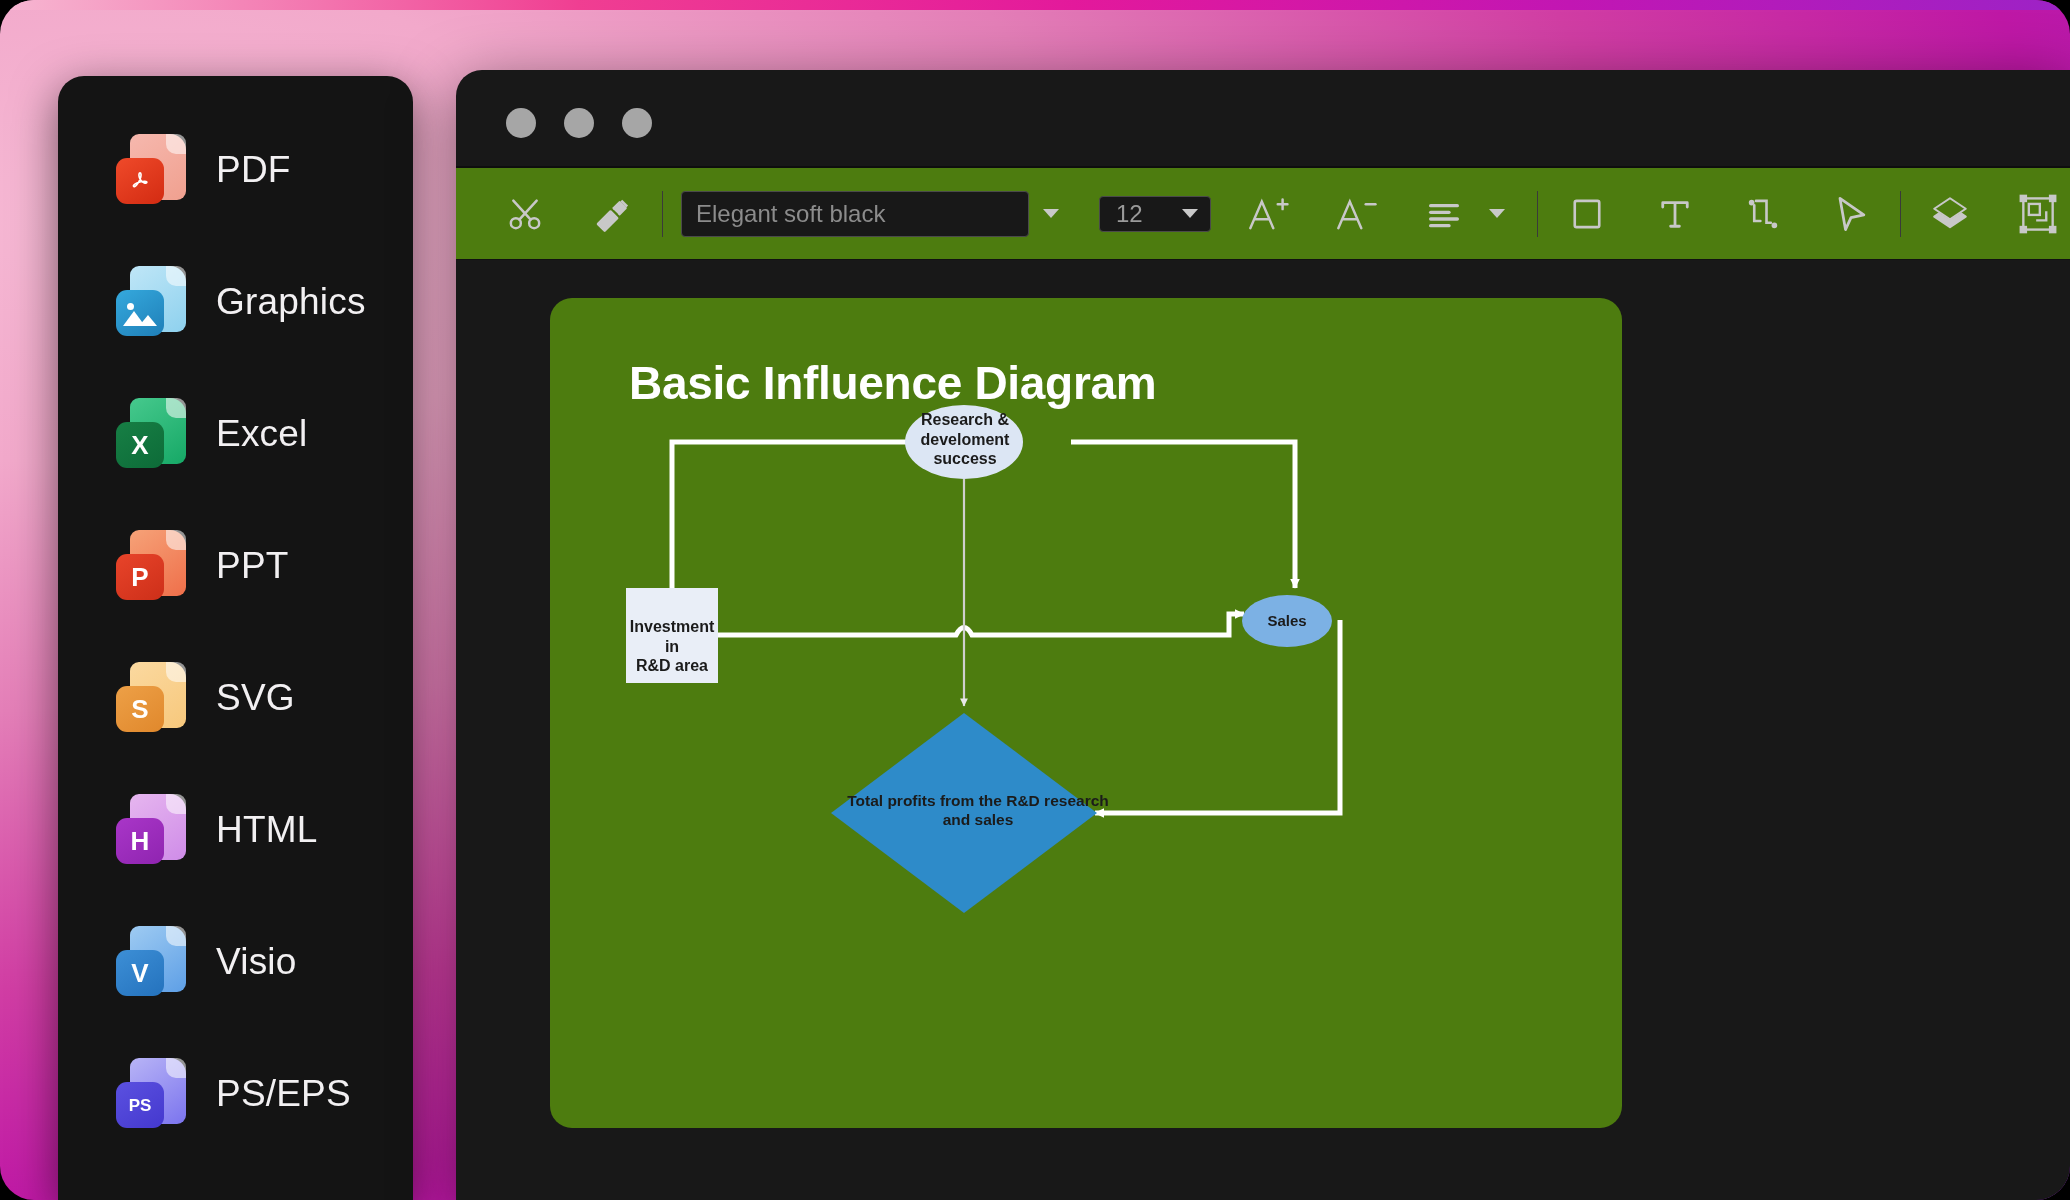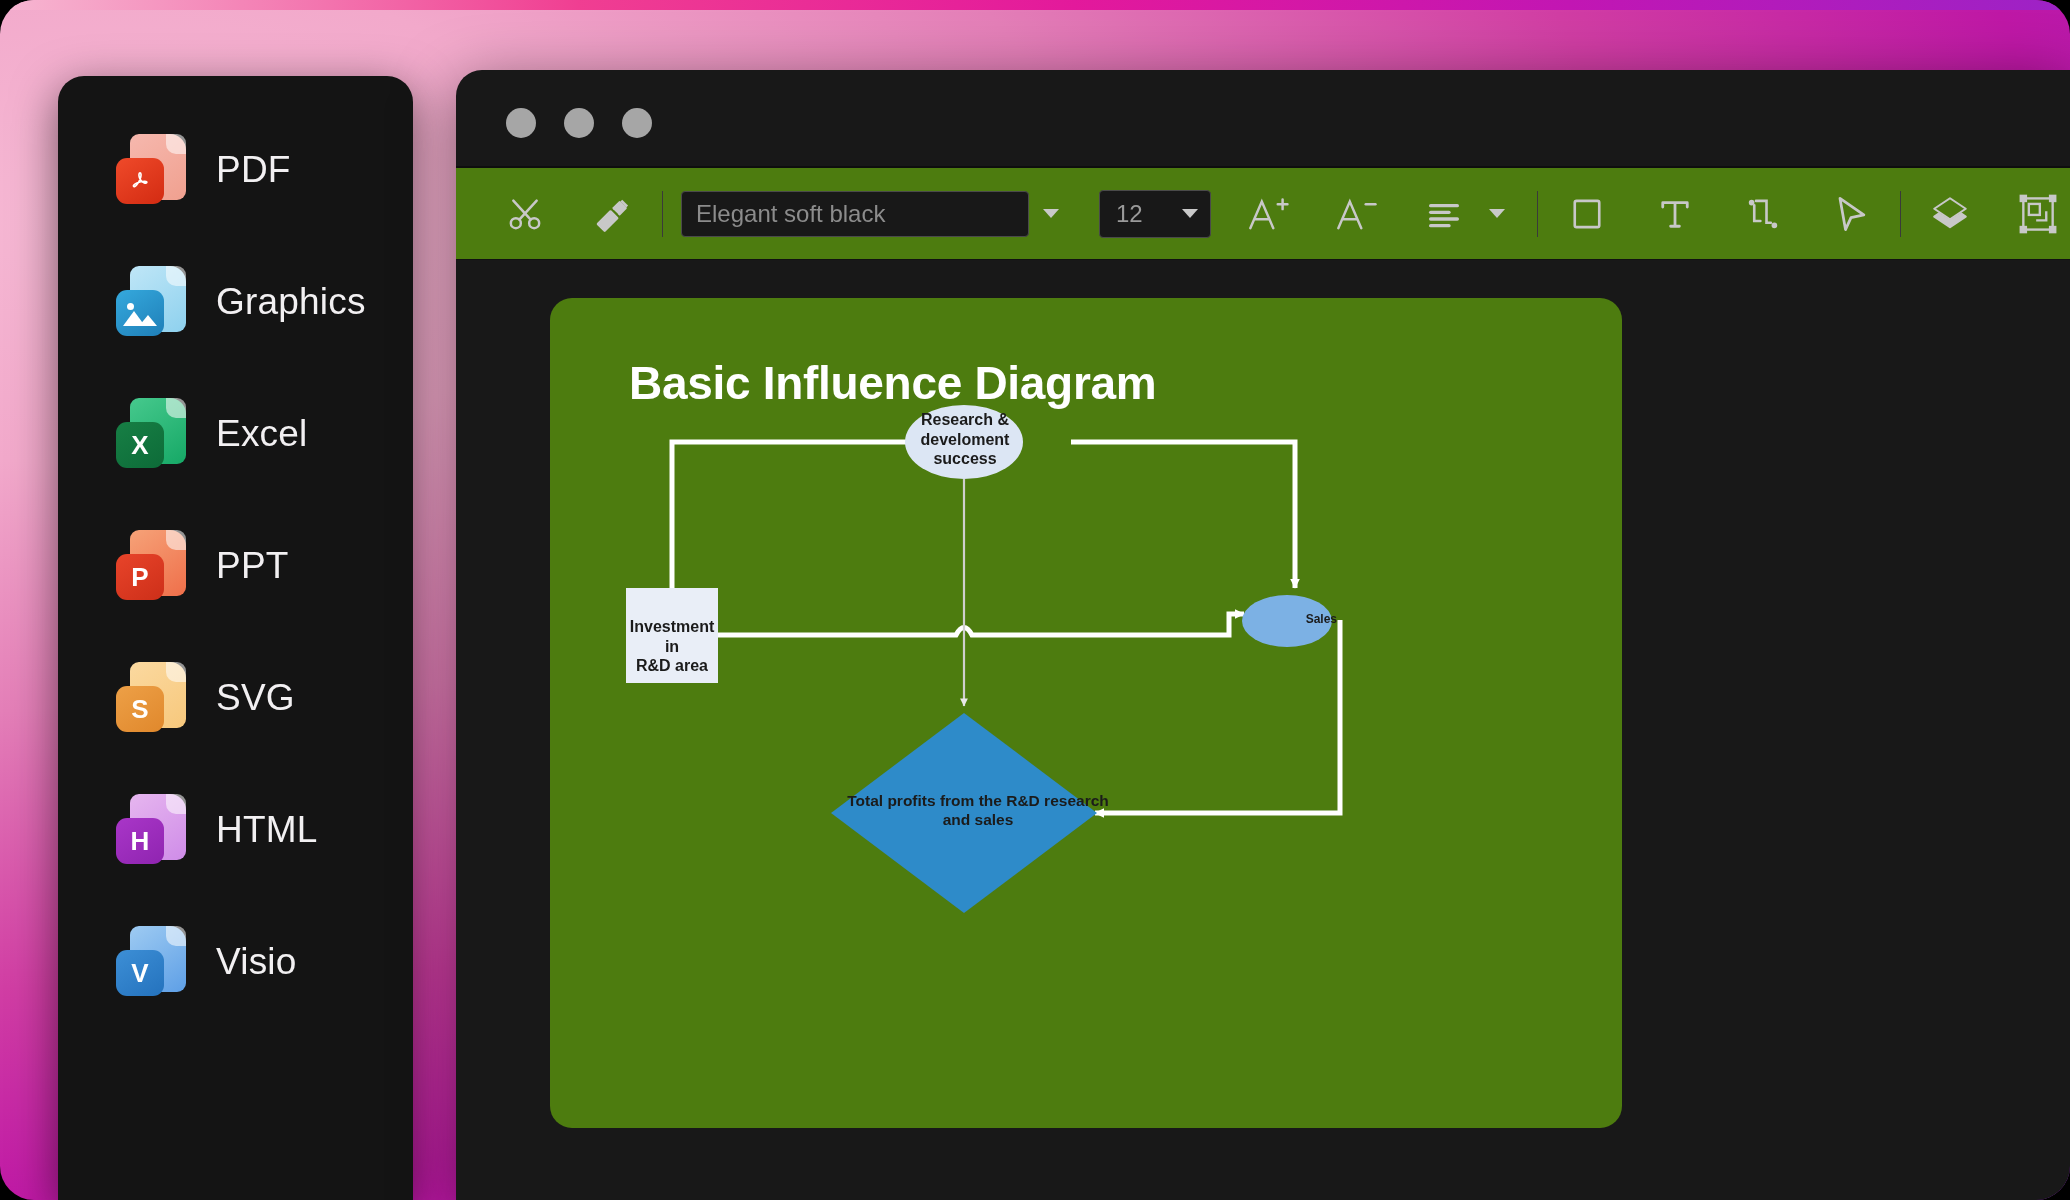--- a/index.html
+++ b/index.html
@@ -102,21 +102,21 @@
     width:348px; height:46px; border:1px solid #4a4a4a; border-radius:4px;
     background:#181818; display:flex; align-items:center; padding:0 14px;
     color:#8c8c8c; font-size:24px; cursor:text; flex:0 0 auto;
   }
   .caret{
     width:0;height:0;border-left:8px solid transparent;border-right:8px solid transparent;
     border-top:9px solid #c9c9c9;
   }
   .caret-btn{ width:44px;height:46px; display:flex;align-items:center;justify-content:center; cursor:pointer; flex:0 0 auto;}
   .sizebox{
-    width:112px; height:48px; border:1px solid #4a4a4a; border-radius:4px;
+    width:112px; height:36px; border:1px solid #4a4a4a; border-radius:4px;
     background:#181818; display:flex; align-items:center; justify-content:space-between;
     padding:0 12px 0 16px; color:#9a9a9a; font-size:24px; cursor:pointer; flex:0 0 auto;gap:28px;
   }
 
   
   #canvas{
     position:absolute; left:94px; top:228px; width:1072px; height:830px;
     background:#4d7c0f; border-radius:22px; overflow:hidden;
   }
   #canvas-title{
@@ -203,20 +203,29 @@
           <div class="side-label">HTML</div>
         </div>
         <div class="side-item">
           <div class="fileicon">
             <div class="sheet" style="background: linear-gradient(145deg, rgb(158, 203, 242), rgb(94, 159, 230));">
               <div class="fold"></div>
             </div>
             <div class="badge" style="background: linear-gradient(145deg, rgb(61, 143, 214), rgb(36, 114, 189));">V</div>
           </div>
           <div class="side-label">Visio</div>
+        </div>
+        <div class="side-item">
+          <div class="fileicon">
+            <div class="sheet" style="background: linear-gradient(145deg, rgb(184, 180, 246), rgb(123, 116, 238));">
+              <div class="fold"></div>
+            </div>
+            <div class="badge small" style="background: linear-gradient(145deg, rgb(91, 81, 224), rgb(68, 56, 206));">PS</div>
+          </div>
+          <div class="side-label">PS/EPS</div>
         </div>
       </div>
   </div>
 
   <div id="editor">
 
     <div id="titlebar">
       <div class="dots">
         <div class="dot"></div>
         <div class="dot"></div>
@@ -372,19 +381,19 @@
         <ellipse cx="414" cy="144" rx="59" ry="37" fill="#dce6f4"></ellipse>
 
         <ellipse cx="737" cy="323" rx="45" ry="26" fill="#7cb1e4"></ellipse>
       </svg>
 
       <div class="node-label" style="left:353px; top:112px; width:124px; font-size:16px;">Research &amp;
 develoment
 success</div>
       <div class="node-label" style="left:72px; top:319px; width:100px; font-size:16px;">Investment in
 R&amp;D area</div>
-      <div class="node-label" style="left:687px; top:314px; width:100px; font-size:12px;text-align:right;">Sales</div>
+      <div class="node-label" style="left:687px; top:314px; width:100px; font-size:15px;">Sales</div>
       <div class="node-label" style="left:297px; top:494px; width:262px; font-size:15.5px;">Total profits from the R&amp;D research
 and sales</div>
     </div>
 
   </div>
 </div>
 
 </body></html>

